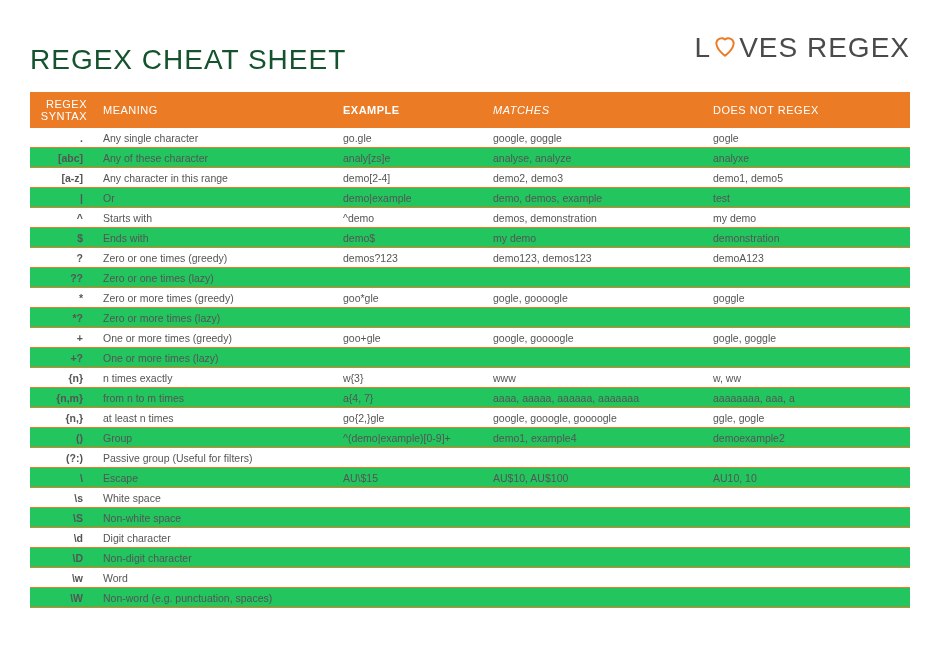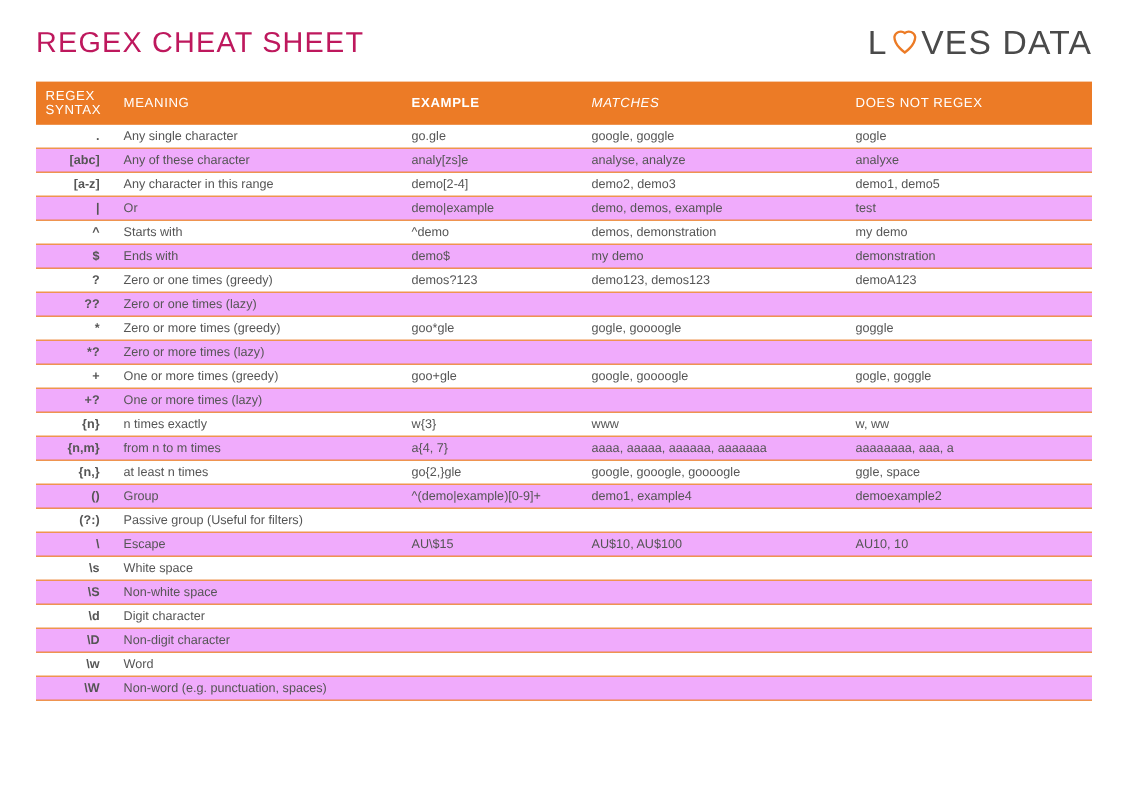--- a/index.html
+++ b/index.html
@@ -12,24 +12,25 @@
     color: #555;
     font-size: 11px;
   }
   .header {
     display: flex;
     justify-content: space-between;
     align-items: center;
     margin-bottom: 16px;
   }
   .title {
-    font-size: 24px;
+    font-size: 28px;
     font-weight: 300;
-    color: #be185d;
+    color: #14532d;
     letter-spacing: 1px;
+    margin-top: 24px;
   }
   .logo {
     font-size: 28px;
     font-weight: 300;
     color: #4a4a4a;
     letter-spacing: 1px;
     display: flex;
     align-items: center;
   }
   .logo .heart {
@@ -48,56 +49,56 @@
     color: #fff;
   }
   thead th {
     text-align: left;
     padding: 6px 8px;
     font-weight: 400;
     font-size: 11px;
     letter-spacing: 0.5px;
   }
   thead th:first-child {
-    text-align: left;
+    text-align: right;
     width: 65px;
     line-height: 1.1;
   }
   thead th:nth-child(2) { width: 240px; margin-left: 34px; }
   thead th:nth-child(3) { width: 150px; font-weight: bold; }
   thead th:nth-child(4) { width: 220px; font-style: italic; }
   tbody td {
     padding: 3.5px 8px;
     border-bottom: 1px solid #ec7b26;
     font-size: 10.5px;
     color: #555;
     overflow: hidden;
     white-space: nowrap;
   }
   tbody td:first-child {
     text-align: right;
     font-weight: bold;
     width: 65px;
     padding-right: 12px;
   }
-  tbody tr.stripe { background: #f0abfc; }
+  tbody tr.stripe { background: #22c55e; }
 </style>
 </head>
 <body>
 
 <div class="header">
   <div class="title">REGEX CHEAT SHEET</div>
   <div class="logo">
     <span>L</span>
     <span class="heart">
       <svg width="26" height="26" viewBox="0 0 24 24" fill="none" stroke="#ec7b26" stroke-width="1.8">
         <path d="M12 21s-8-5.5-8-12a5 5 0 0 1 8-3 5 5 0 0 1 8 3c0 6.5-8 12-8 12z"></path>
       </svg>
     </span>
-    <span>VES DATA</span>
+    <span>VES REGEX</span>
   </div>
 </div>
 
 <table>
   <thead>
     <tr>
       <th>
         <span>REGEX</span><br>
         <span>SYNTAX</span>
       </th>
@@ -204,21 +205,21 @@
         <td>from n to m times</td>
         <td>a{4, 7}</td>
         <td>aaaa, aaaaa, aaaaaa, aaaaaaa</td>
         <td>aaaaaaaa, aaa, a</td>
       </tr>
       <tr>
         <td>{n,}</td>
         <td>at least n times</td>
         <td>go{2,}gle</td>
         <td>google, gooogle, goooogle</td>
-        <td>ggle, space</td>
+        <td>ggle, gogle</td>
       </tr>
       <tr class="stripe">
         <td>()</td>
         <td>Group</td>
         <td>^(demo|example)[0-9]+</td>
         <td>demo1, example4</td>
         <td>demoexample2</td>
       </tr>
       <tr>
         <td>(?:)</td>

